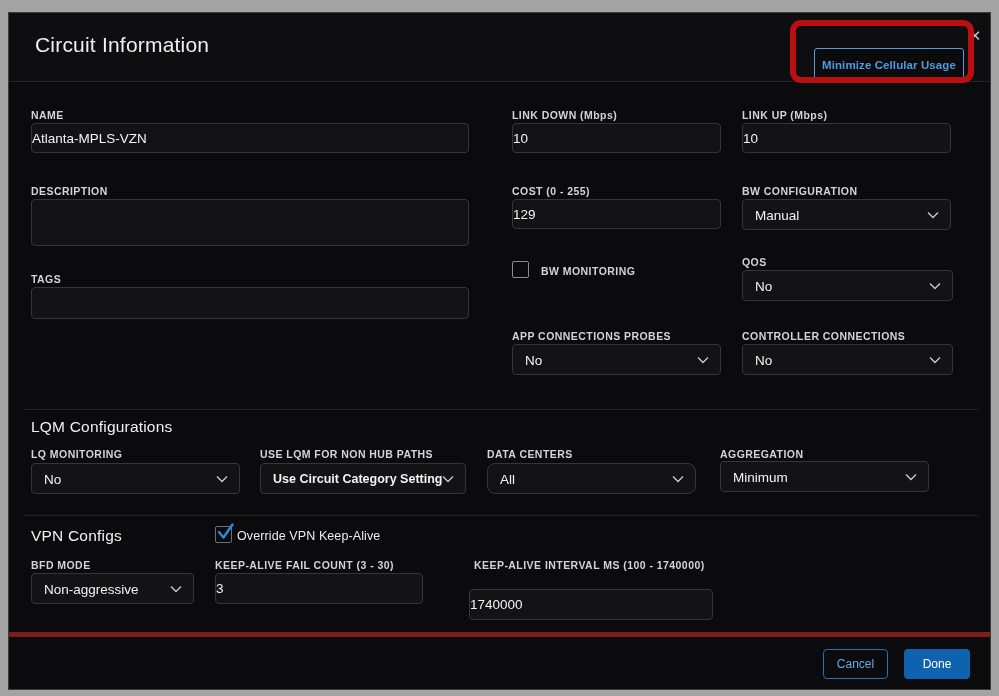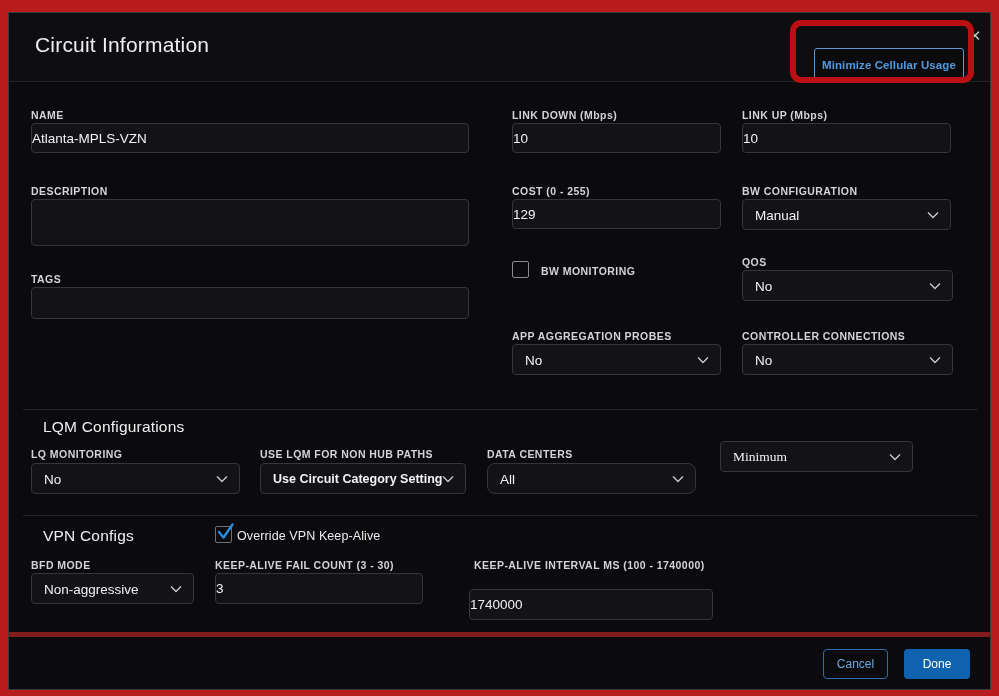--- a/index.html
+++ b/index.html
@@ -9,21 +9,21 @@
     height: 696px;
     overflow: hidden;
     background: #2b2b2b;
     font-family: "Liberation Sans", sans-serif;
   }
 
   #stage {
     position: relative;
     width: 999px;
     height: 696px;
-    background: #b91c1c;
+    background: #a3a3a3;
   }
 
   
   .dialog {
     position: absolute;
     left: 8px;
     top: 12px;
     width: 983px;
     height: 678px;
     background: #0b0b0d;
@@ -106,21 +106,20 @@
     letter-spacing: .45px;
     white-space: nowrap;
   }
   .section-title {
     position: absolute;
     font-size: 15.5px;
     font-weight: 400;
     color: #f0f0f2;
     letter-spacing: .2px;
     white-space: nowrap;
-    margin-left: 12px;
   }
 
   .txt-input {
     position: absolute;
     background: #131316;
     border: 1px solid #35353a;
     border-radius: 4px;
     color: #f2f2f4;
     font-family: "Liberation Sans", sans-serif;
     font-size: 13.5px;
@@ -266,21 +265,21 @@
 
       <div class="field-label" style="left:503px; top:27px;">LINK DOWN (Mbps)</div>
       <input class="txt-input" style="left: 503px; top: 41px; width: 209px; height: 30px;" value="10">
 
       <div class="field-label" style="left:503px; top:103px;">COST (0 - 255)</div>
       <input class="txt-input" style="left: 503px; top: 117px; width: 209px; height: 30px;" value="129">
 
       <div class="checkbox" style="left:503px; top:179px;"></div>
       <div class="cb-label" style="left:532px; top:183px;">BW MONITORING</div>
 
-      <div class="field-label" style="left:503px; top:248px;">APP AGGREGATION PROBES</div>
+      <div class="field-label" style="left:503px; top:248px;">APP CONNECTIONS PROBES</div>
       <div class="sel-wrap" style="left:503px; top:262px; width:209px; height:31px;">
         <span class="sel-val">No</span>
         <span class="chev">
           <svg viewBox="0 0 12 8" width="12" height="8">
               <path d="M1 1.5 L6 6.5 L11 1.5" fill="none" stroke="#c8c8cc" stroke-width="1.4"></path>
             </svg>
         </span>
       </div>
 
       <div class="field-label" style="left:733px; top:27px;text-align:center;">LINK UP (Mbps)</div>
@@ -344,21 +343,21 @@
       <div class="sel-wrap" style="left:478px; top:381px; width:209px; height:31px;border-radius:8px;">
         <span class="sel-val">All</span>
         <span class="chev">
           <svg viewBox="0 0 12 8" width="12" height="8">
               <path d="M1 1.5 L6 6.5 L11 1.5" fill="none" stroke="#c8c8cc" stroke-width="1.4"></path>
             </svg>
         </span>
       </div>
 
       <div class="field-label" style="left:711px; top:366px;">AGGREGATION</div>
-      <div class="sel-wrap" style="left:711px; top:359px; width:193px; height:31px;font-family:Liberation Serif, serif;">
+      <div class="sel-wrap" style="left:711px; top:379px; width:209px; height:31px;">
         <span class="sel-val">Minimum</span>
         <span class="chev">
           <svg viewBox="0 0 12 8" width="12" height="8">
               <path d="M1 1.5 L6 6.5 L11 1.5" fill="none" stroke="#c8c8cc" stroke-width="1.4"></path>
             </svg>
         </span>
       </div>
 
       <div class="divider" style="top:433px;"></div>
 

